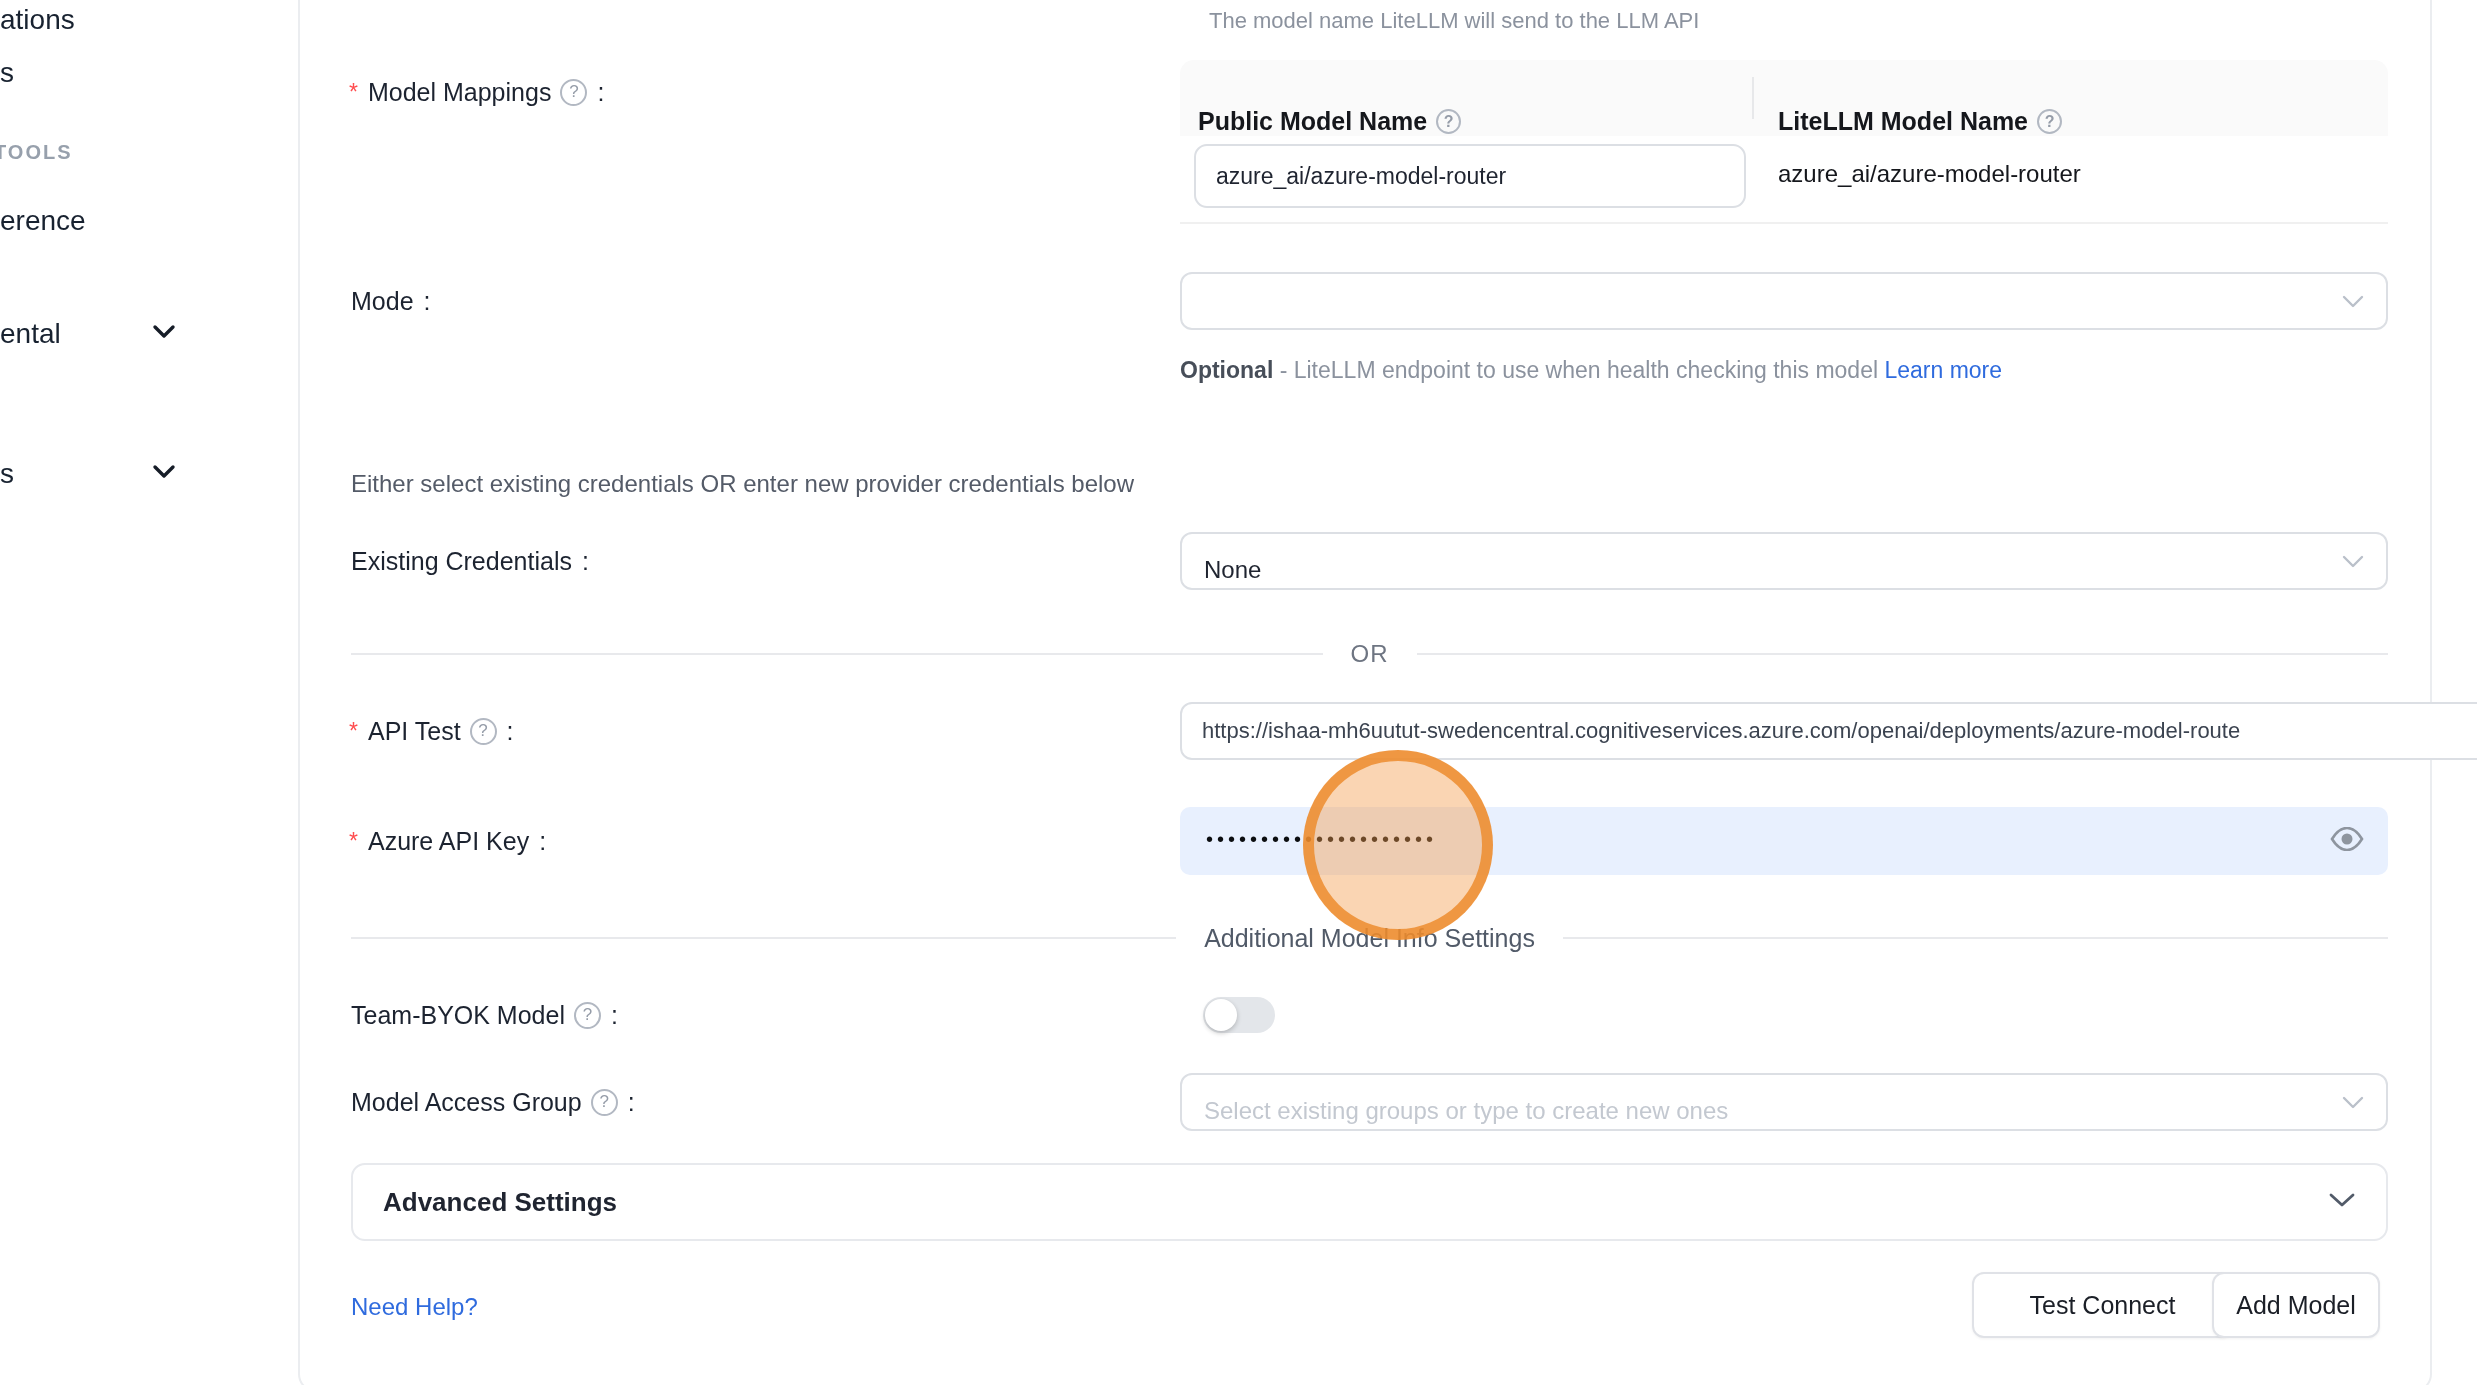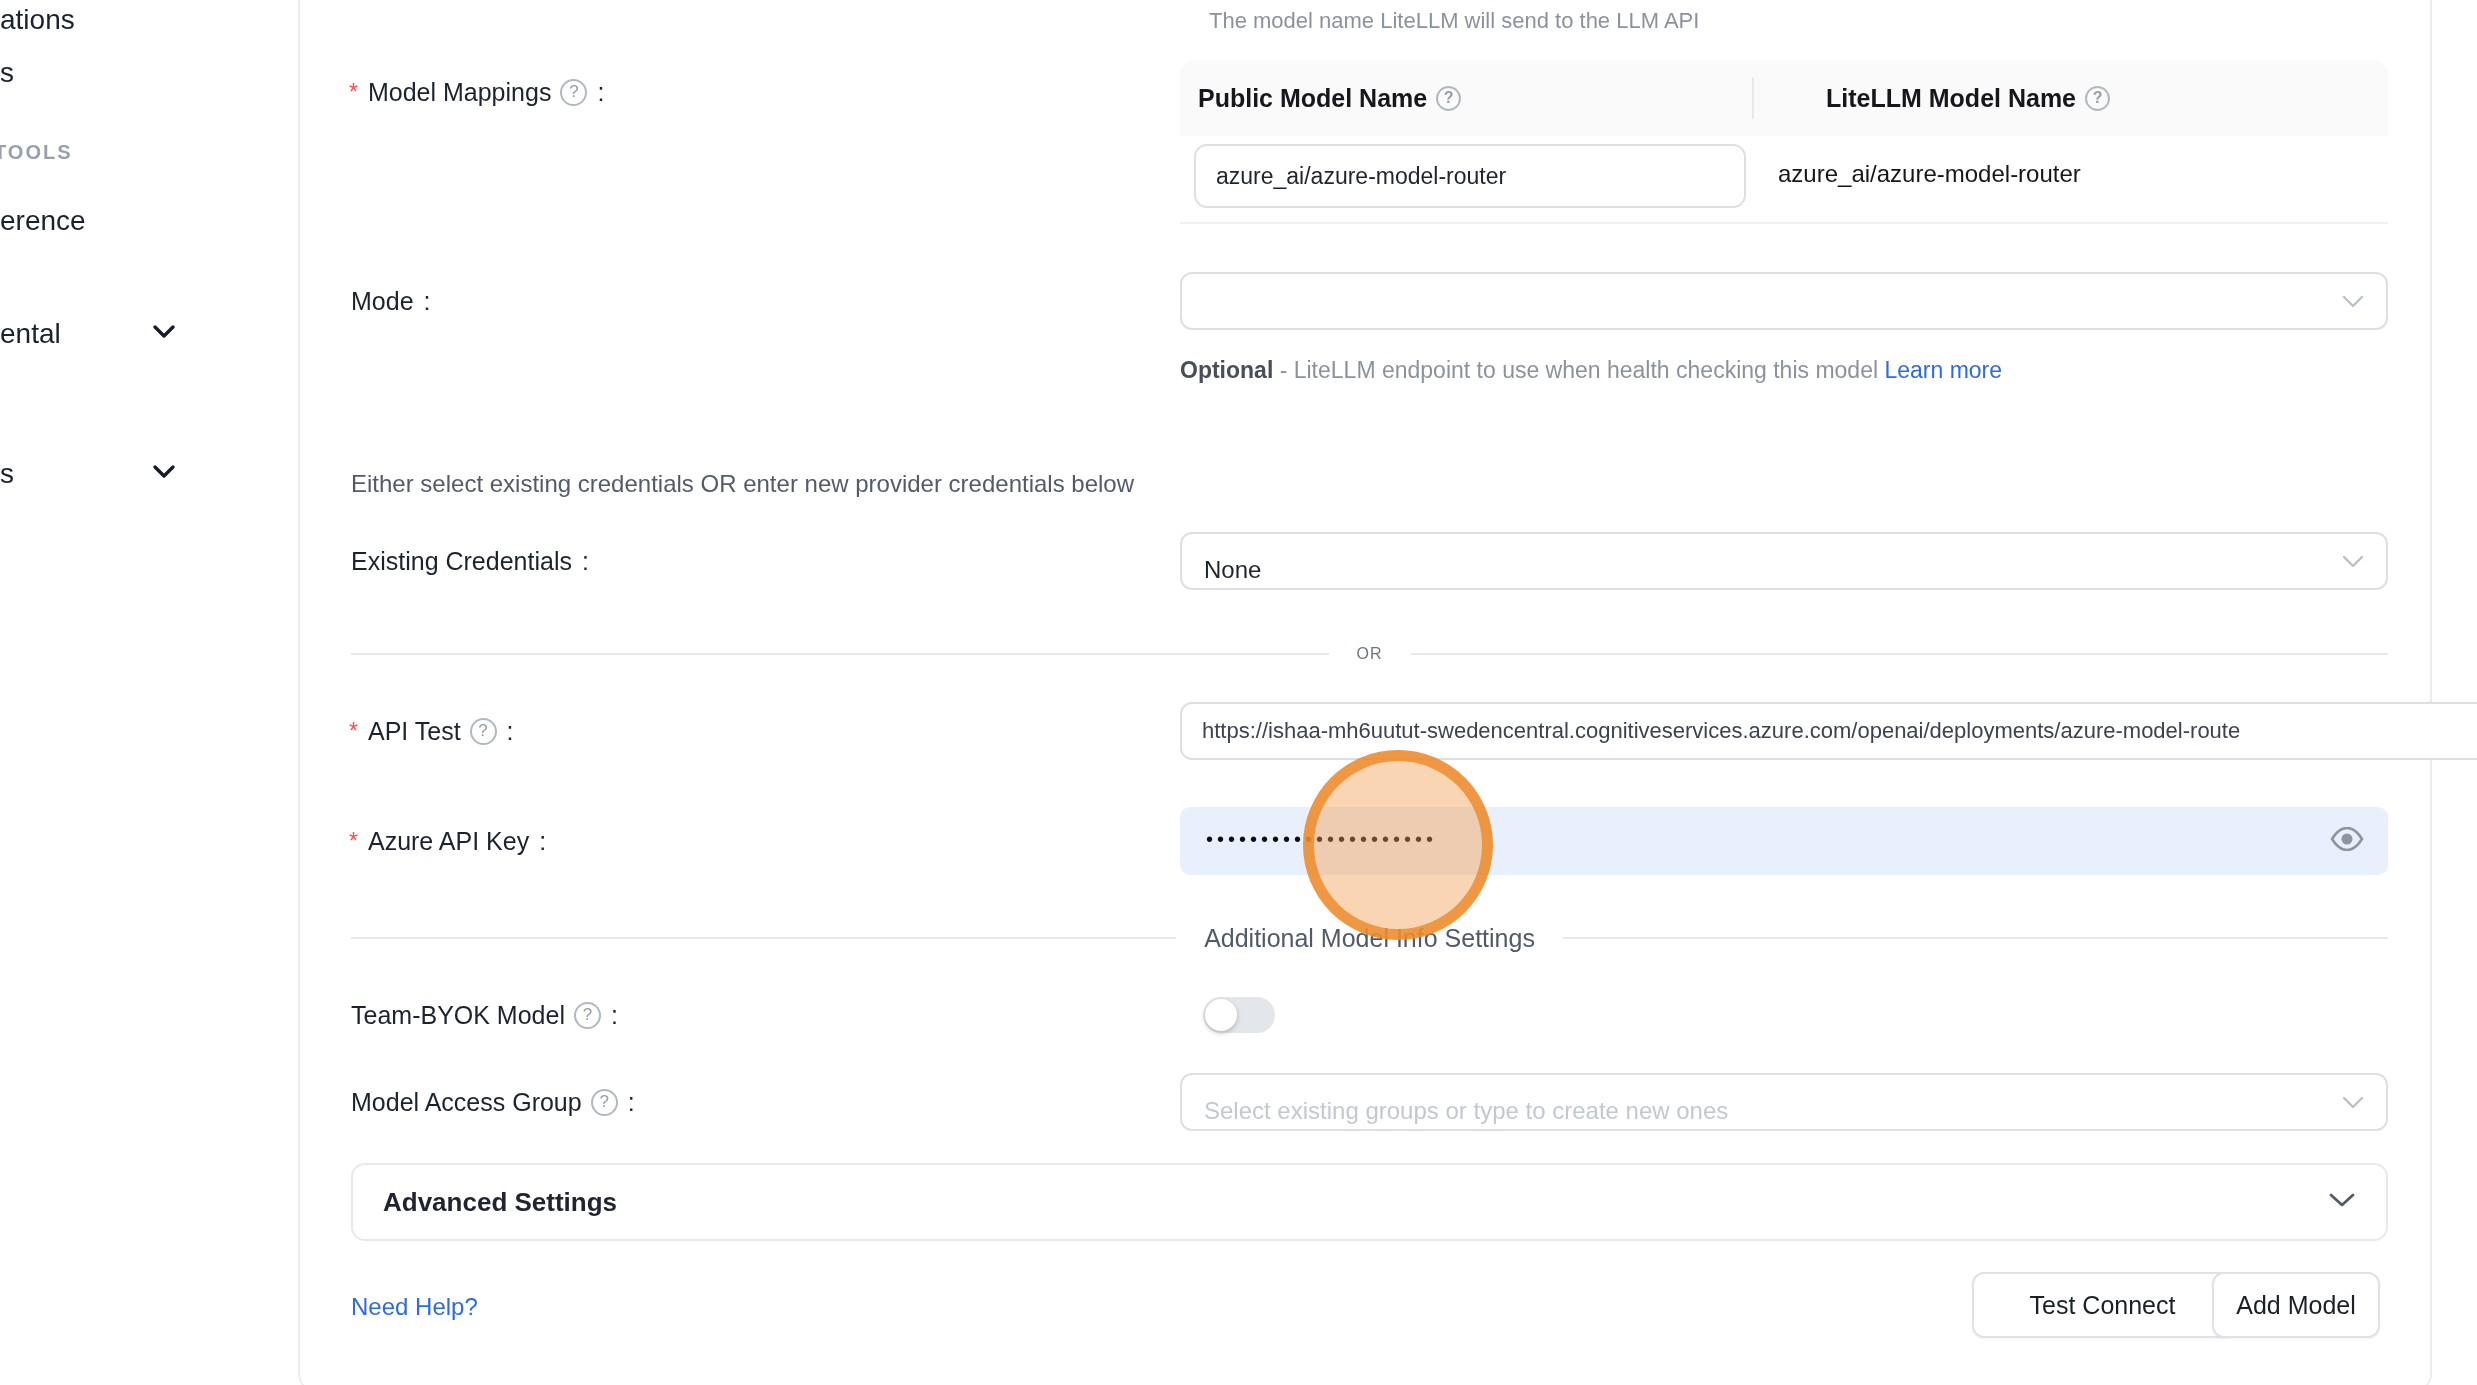--- a/index.html
+++ b/index.html
@@ -74,21 +74,21 @@
     position: absolute; left: 1180px; width: 1384px; height: 58px;
     border: 2px solid #dcdfe4; border-radius: 12px; background: #fff;
     font-size: 22px; color: #3b4350; padding: 12px 20px;
     font-family: "Liberation Sans", sans-serif;
     white-space: nowrap; overflow: hidden; outline: none;
   }
   
   .tbl { position: absolute; left: 1180px; top: 60px; width: 1208px; }
   .tbl-head {
     display: flex; height: 76px; background: #fafafa;
-    border-radius: 14px 14px 0 0; align-items: center; position: relative; gap: 48px;
+    border-radius: 14px 14px 0 0; align-items: flex-end; position: relative;
   }
   .tbl-head .cell1 { width: 572px; padding-left: 18px; }
   .tbl-head .cell2 { flex: 1; padding-left: 26px; }
   .th {
     display: flex; align-items: center; gap: 9px;
     font-size: 25px; font-weight: 700; color: #15171c;
   }
   .tbl-vdiv {
     position: absolute; left: 572px; top: 17px;
     width: 2px; height: 42px; background: #e7e8ea;
@@ -104,21 +104,21 @@
     position: absolute; left: 598px; top: 24px;
     font-size: 24px; color: #15171c;
   }
   
   .tdivider {
     position: absolute; left: 351px; width: 2037px; height: 32px;
     display: flex; align-items: center;
   }
   .tdivider .line { flex: 1; height: 2px; background: #e8e9ec; }
   .tdivider .dtext { margin: 0 28px; white-space: nowrap; }
-  .or-text { font-size: 16px; color: #6e7582; letter-spacing: 1px; }
+  .or-text { font-size: 24px; color: #6e7582; letter-spacing: 1px; }
   .add-text { font-size: 25px; color: #515a68; }
   
   .pwd-field {
     position: absolute; left: 1180px; top: 807px; width: 1208px; height: 68px;
     background: #e8f0fe; border-radius: 10px;
     display: flex; align-items: center; padding: 0 70px 0 26px;
   }
   .pwd-dots {
     font-size: 20px; letter-spacing: 4px; color: #0b0d10;
     transform: translateY(-2px);

